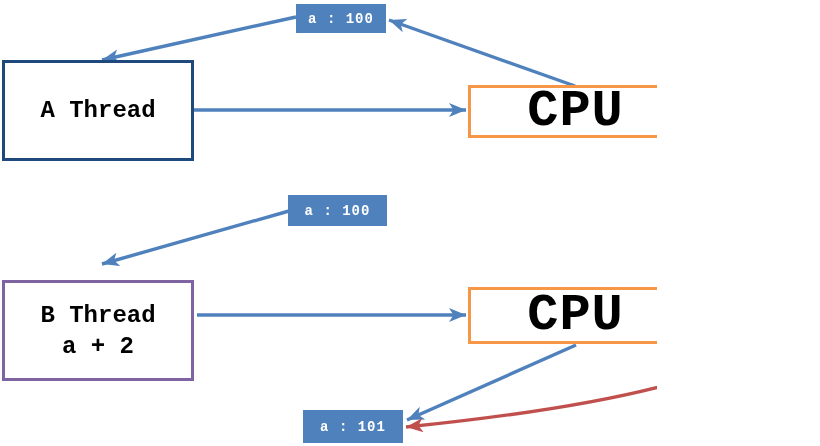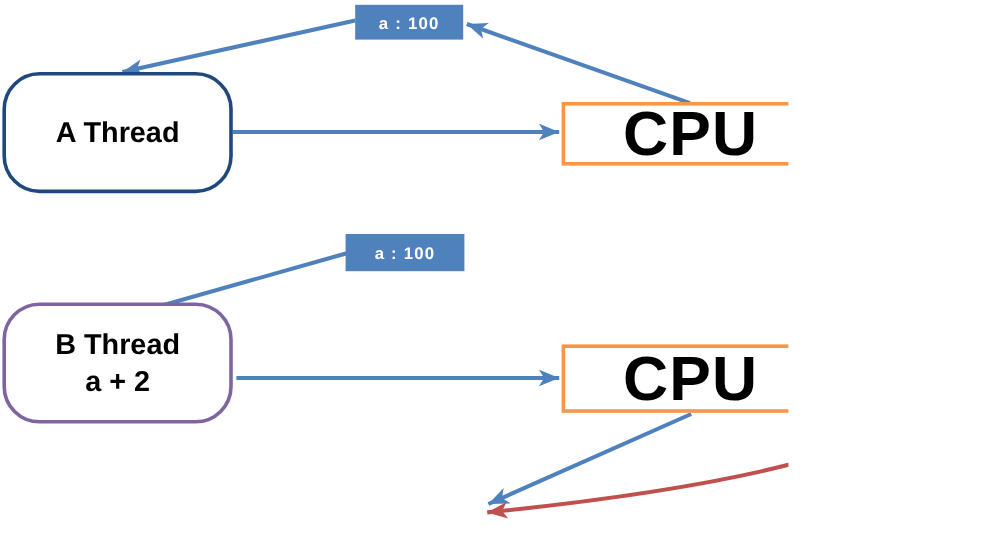--- a/index.html
+++ b/index.html
@@ -5,21 +5,21 @@
   html, body {
     margin: 0;
     padding: 0;
     background: #ffffff;
   }
   .canvas {
     position: relative;
     width: 657px;
     height: 446px;
     background: var(--background, #ffffff);
-    font-family: Liberation Sans, sans-serif;
+    font-family: Liberation Mono, monospace;
     overflow: hidden;
   }
   svg.connectors {
     position: absolute;
     left: 0;
     top: 0;
     display: block;
   }
   .line-blue {
     stroke: var(--arrow-blue, #4F81BD);
@@ -44,30 +44,29 @@
     background: #ffffff;
     text-align: center;
   }
   .thread {
     width: 192px;
     height: 101px;
     font-size: 24px;
     font-weight: bold;
     color: var(--text-dark, #000000);
     line-height: 31px;
-    border-radius: 31px;
   }
   .thread-a {
     left: 2px;
     top: 60px;
     border: 3px solid var(--thread-a-border, #1F497D);
   }
   .thread-b {
     left: 2px;
-    top: 252px;
+    top: 280px;
     border: 3px solid var(--thread-b-border, #8064A2);
   }
   .cpu {
     width: 215px;
     height: 53px;
     border: 3px solid var(--cpu-border, #F79646);
     font-size: 52px;
     font-weight: bold;
     color: var(--text-dark, #000000);
     letter-spacing: 1px;
@@ -117,20 +116,23 @@
   </svg>
 
   <div class="node mem mem-top">
     <span>a : 100</span>
   </div>
 
   <div class="node mem mem-mid">
     <span>a : 100</span>
   </div>
 
+  <div class="node mem mem-bottom">
+    <span>a : 101</span>
+  </div>
 
   <div class="node thread thread-a">
     <span>A Thread</span>
   </div>
 
   <div class="node thread thread-b">
     <span>B Thread</span>
     <span>a + 2</span>
   </div>
 

